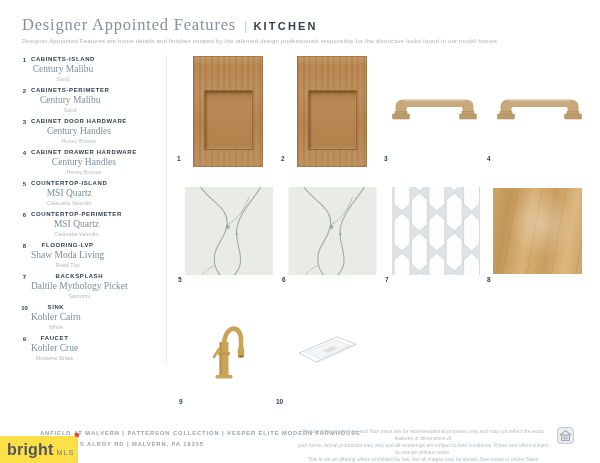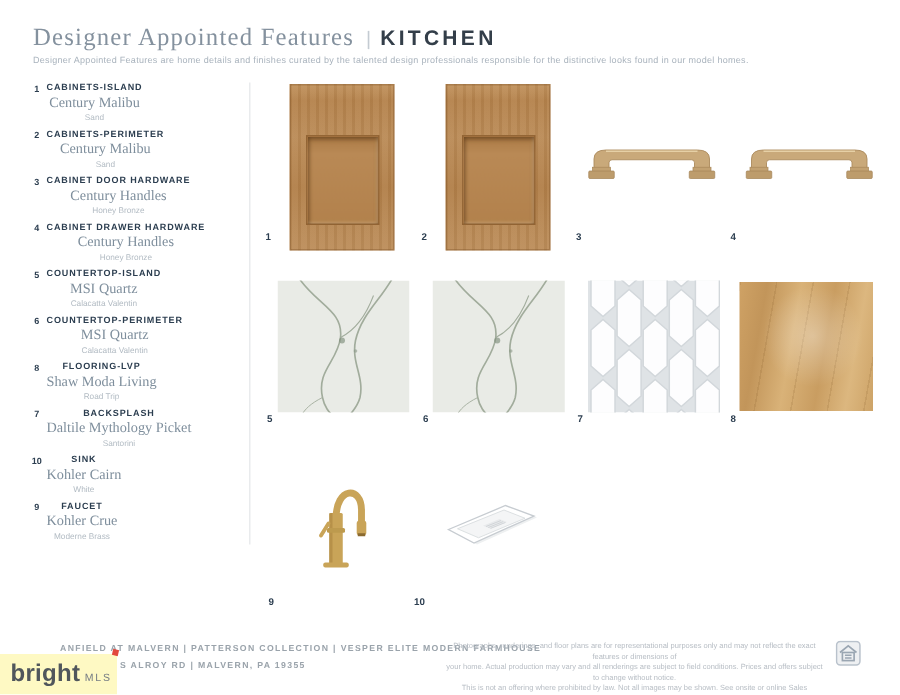--- a/index.html
+++ b/index.html
@@ -3,21 +3,21 @@
 <meta charset="utf-8">
 <style>
   html,body{margin:0;padding:0;background:#ffffff;}
   body{width:600px;height:463px;overflow:hidden;font-family:"Liberation Sans",sans-serif;}
   .page{position:relative;width:600px;height:463px;background:#ffffff;}
 
   
   .hdr{position:absolute;left:22px;top:15px;display:flex;align-items:baseline;white-space:nowrap;}
   .title{font-family:"Liberation Serif",serif;font-size:16.5px;font-weight:400;color:#84919e;letter-spacing:0.8px;}
   .sep{color:#c4cbd2;font-size:13px;margin:0 6px 0 8px;font-weight:400;}
-  .section{font-size:14px;font-weight:bold;color:#333e49;letter-spacing:2.2px;}
+  .section{font-size:11px;font-weight:bold;color:#333e49;letter-spacing:2.2px;}
   .subtitle{position:absolute;left:22px;top:38px;font-size:6px;color:#a9b3bd;letter-spacing:0.2px;}
 
   
   .features{position:absolute;left:18px;top:56px;width:150px;text-align:center;}
   .feat{display:flex;margin-bottom:5.5px;}
   .feat .num{width:13px;flex:0 0 13px;font-size:6px;font-weight:bold;color:#2c3e50;padding-top:1px;}
   .feat .cat{font-size:6px;font-weight:bold;color:#2c3e50;letter-spacing:0.6px;line-height:7px;}
   .feat .prod{font-family:"Liberation Serif",serif;font-size:9.5px;color:#7e8e9c;line-height:10.5px;margin-top:1px;}
   .feat .fin{font-size:5.5px;color:#b2bbc3;line-height:6px;margin-top:1px;}
 
@@ -37,21 +37,21 @@
     border:1px solid rgba(110,68,26,0.45);}
 
   .floor{background:
     radial-gradient(ellipse at 55% 42%, rgba(255,255,255,0.32), rgba(255,255,255,0) 48%),
     repeating-linear-gradient(100deg, rgba(120,80,30,0.14) 0 1px, rgba(255,255,255,0) 1px 24px),
     linear-gradient(100deg,#cfa265 0%,#c2955a 18%,#d9b278 40%,#c99d61 62%,#dcb77f 82%,#cda367 100%);}
 
   
   .community{position:absolute;left:40px;top:430px;font-size:5.8px;font-weight:bold;color:#9aa3ab;letter-spacing:0.9px;white-space:nowrap;}
   .address{position:absolute;left:80px;top:441px;font-size:5.8px;font-weight:bold;color:#9aa3ab;letter-spacing:0.9px;white-space:nowrap;}
-  .brightbox{position:absolute;left:0;top:436px;width:78px;height:27px;background:#fef9c3;display:flex;align-items:center;padding-left:7px;box-sizing:border-box;}
+  .brightbox{position:absolute;left:0;top:436px;width:78px;height:27px;background:#fde047;display:flex;align-items:center;padding-left:7px;box-sizing:border-box;}
   .bright{font-size:16px;font-weight:bold;color:#50565c;letter-spacing:0.2px;position:relative;line-height:16px;}
   .spark{position:absolute;width:4px;height:4px;background:#e2483d;top:-3px;right:-1px;transform:rotate(14deg);}
   .mls{font-size:7px;color:#767d84;letter-spacing:1.2px;margin-left:3px;margin-top:6px;}
   .disc{position:absolute;left:296px;top:428px;width:254px;font-size:5px;line-height:7px;color:#b7bdc4;text-align:center;}
   .eho{position:absolute;left:557px;top:427px;width:17px;height:17px;}
 </style>
 </head>
 <body>
 
 <div class="page">

